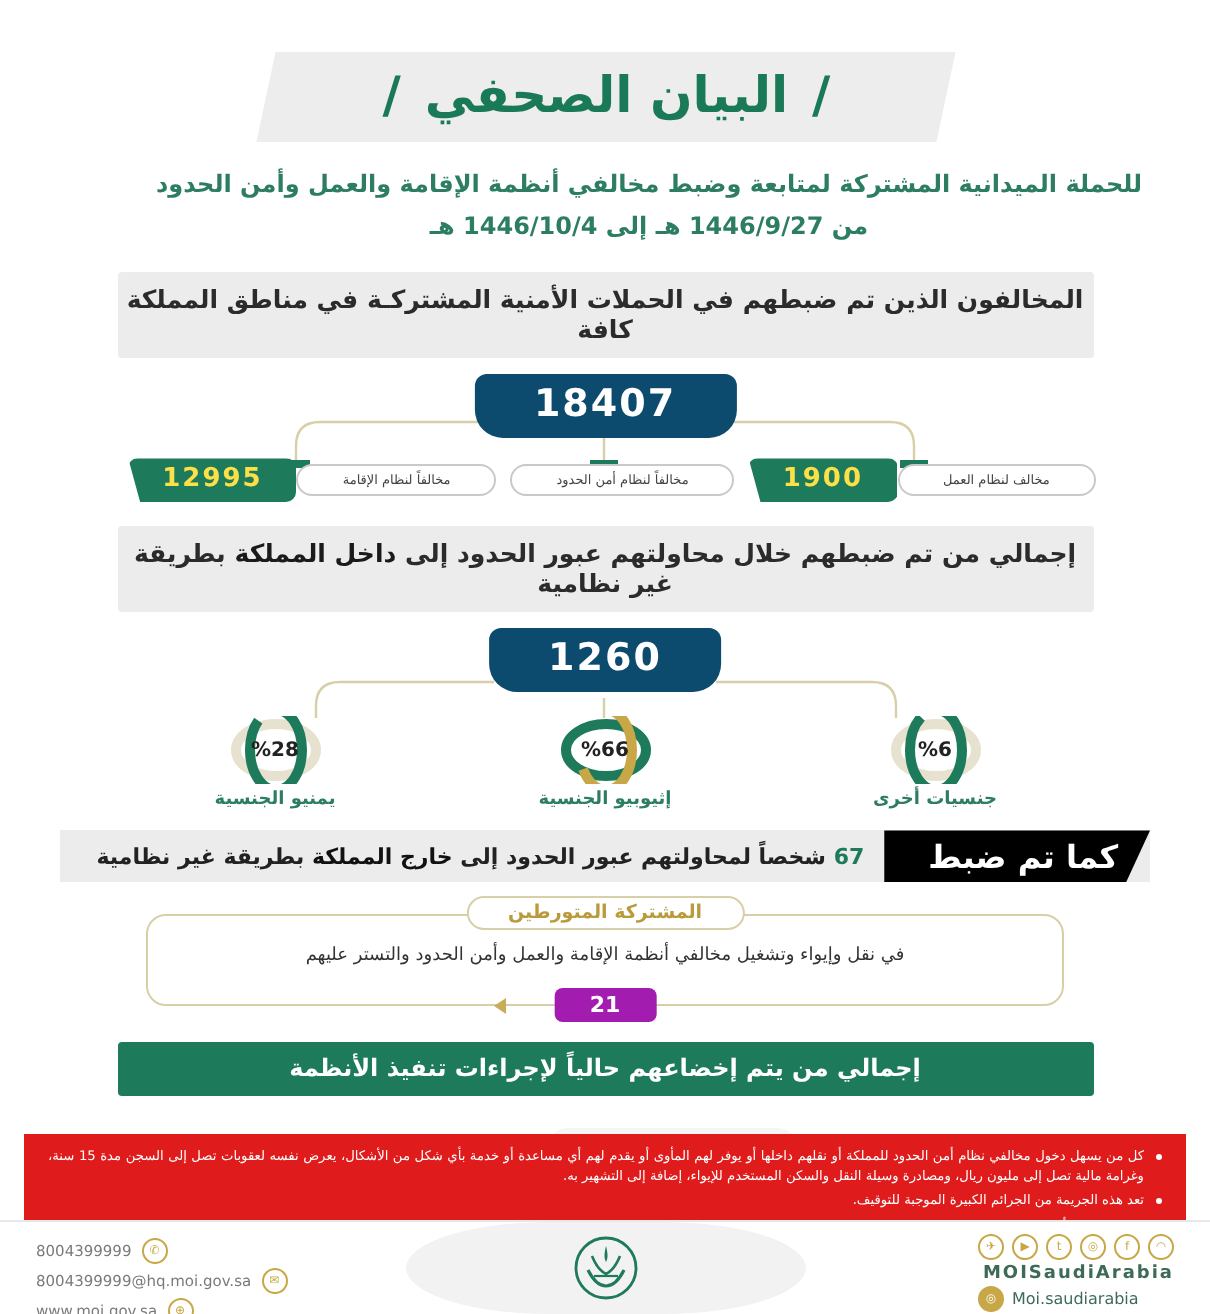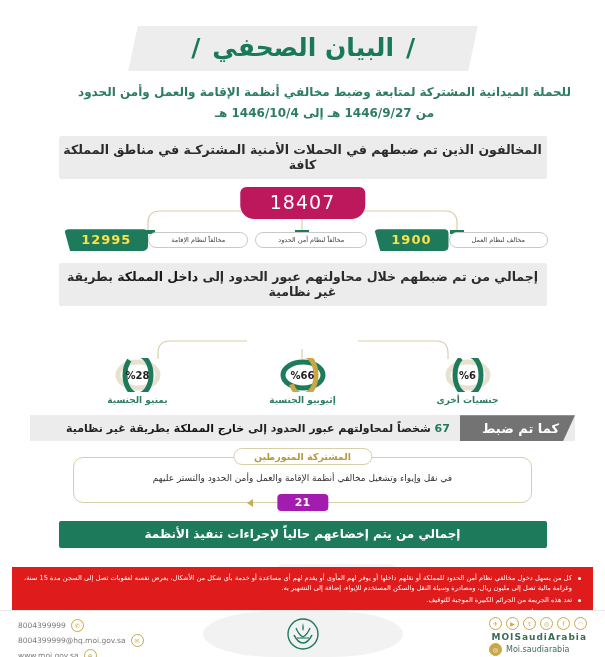--- a/index.html
+++ b/index.html
@@ -39,21 +39,21 @@
   }
   .sec-head.green-band{
     background:#1d7a5a;color:#fff;padding:6px 0 7px 0;border-radius:2px;font-size:12px;
   }
   .sec-head .hl{color:#1a1a1a;font-weight:bold;}
 
   
   .total-wrap{position:relative;height:58px;margin-top:6px;}
   .total-pill{
     position:absolute;left:50%;transform:translateX(-50%);top:2px;
-    background:#be185d;color:#fff;font-size:19px;font-weight:normal;
+    background:#0c4a6e;color:#fff;font-size:19px;font-weight:bold;
     padding:4px 30px 6px 30px;border-radius:6px 6px 14px 14px;letter-spacing:1px;
   }
   .connectors{position:absolute;left:0;top:0;width:605px;height:58px;}
 
   
   .breakdown{
     display:flex;justify-content:center;align-items:center;gap:14px;
     margin-top:-14px;
   }
   .bd-item{display:flex;align-items:center;}
@@ -78,21 +78,21 @@
     font-size:10px;font-weight:bold;color:#222;
   }
   .donut-lab{margin-top:3px;font-size:9px;color:#2d7d62;font-weight:bold;}
 
   
   .catch-row{
     margin:10px auto 0 auto;width:545px;height:26px;position:relative;
     background:#ececec;display:flex;align-items:center;justify-content:flex-start;
   }
   .catch-badge{
-    background:#737373;color:#fff;font-size:13px;font-weight:bold;
+    background:#000000;color:#fff;font-size:16px;font-weight:bold;
     height:26px;display:flex;align-items:center;padding:0 16px 0 22px;
     clip-path:polygon(0 0,100% 0,calc(100% - 12px) 100%,0 100%);
   }
   .catch-text{font-size:11px;color:#222;font-weight:bold;padding-right:10px;}
   .catch-text .num{color:#1d7a5a;font-weight:bold;}
   .catch-text b{color:#111;}
 
   
   .involved{
     position:relative;width:425px;margin:16px auto 0 auto;
@@ -236,20 +236,21 @@
   <div class="sec-head grey-band" style="margin-top:12px;">
     <span>إجمالي من تم ضبطهم خلال محاولتهم عبور الحدود إلى </span><span class="hl">داخل المملكة</span><span> بطريقة غير نظامية</span>
   </div>
 
   <div class="total-wrap" style="height:52px;">
     <svg class="connectors" viewBox="0 0 605 52">
       <path d="M247 26 L170 26 Q158 26 158 38 L158 44" stroke="#d8cfa8" stroke-width="1.2" fill="none"></path>
       <path d="M358 26 L436 26 Q448 26 448 38 L448 44" stroke="#d8cfa8" stroke-width="1.2" fill="none"></path>
       <path d="M302 34 L302 44" stroke="#d8cfa8" stroke-width="1.2" fill="none"></path>
     </svg>
+    <div class="total-pill">1260</div>
   </div>
 
   <div class="donuts">
     <div class="donut-col">
       <div class="donut">
         <svg width="52" height="34" viewBox="0 0 52 34">
           <ellipse cx="26" cy="17" rx="20" ry="13" fill="none" stroke="#e7e2cf" stroke-width="5"></ellipse>
           <ellipse cx="26" cy="17" rx="20" ry="13" fill="none" stroke="#1d7a5a" stroke-width="5" stroke-dasharray="96 8" stroke-dashoffset="0" transform="rotate(-90 26 17)"></ellipse>
         </svg>
         <div class="pct">%6</div>

